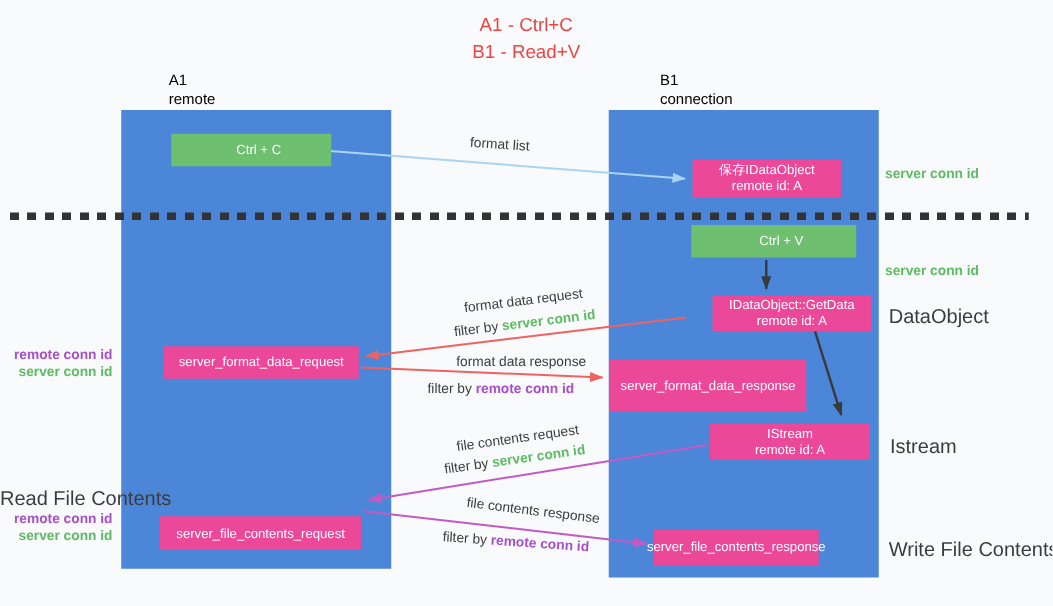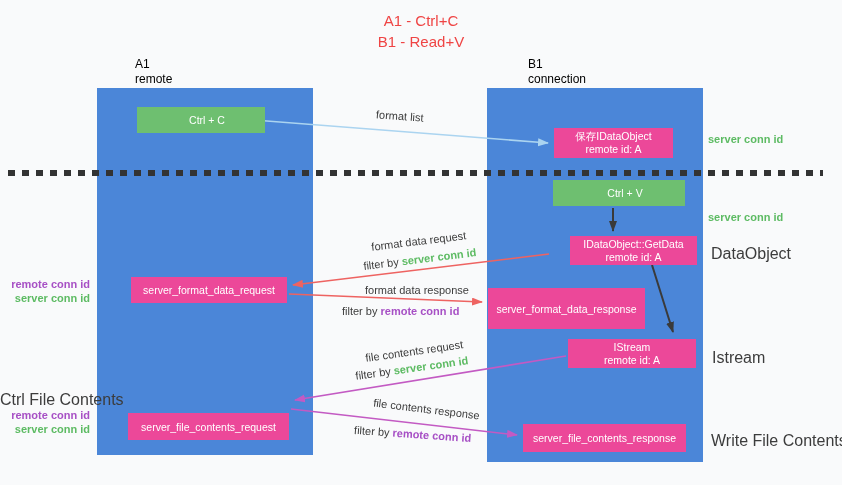--- a/index.html
+++ b/index.html
@@ -95,21 +95,21 @@
     <span class="l1">IDataObject::GetData</span>
     <span class="l2">remote id: A</span>
   </div>
   <div class="abs node orange" style="left:488px;top:288px;width:157px;height:41px;">
     <span class="single">server_format_data_response</span>
   </div>
   <div class="abs node orange" style="left:568px;top:339px;width:128px;height:29px;">
     <span class="l1">IStream</span>
     <span class="l2">remote id: A</span>
   </div>
-  <div class="abs node orange" style="left:523px;top:424px;width:163px;height:28px;">
+  <div class="abs node orange" style="left:523px;top:424px;width:132px;height:28px;">
     <span class="single">server_file_contents_response</span>
   </div>
 
   <div class="abs flow-label" style="left:376px;top:110px;transform:rotate(4deg);">format list</div>
 
   <div class="abs flow-label" style="left:371px;top:235px;transform:rotate(-7deg);">format data request</div>
   <div class="abs flow-label" style="left:363px;top:253px;transform:rotate(-7deg);">
     <span>filter by </span><span class="green-t">server conn id</span>
   </div>
 
@@ -129,17 +129,17 @@
   </div>
 
   <div class="abs side-small green-t" style="left:708px;top:133px;">server conn id</div>
   <div class="abs side-small green-t" style="left:708px;top:211px;">server conn id</div>
   <div class="abs side-label" style="left:711px;top:245px;">DataObject</div>
   <div class="abs side-label" style="left:712px;top:349px;">Istream</div>
   <div class="abs side-label" style="left:711px;top:432px;">Write File Contents</div>
 
   <div class="abs side-small purple-t left-col" style="left:0px;top:278px;">remote conn id</div>
   <div class="abs side-small green-t left-col" style="left:0px;top:292px;">server conn id</div>
-  <div class="abs side-label left-col" style="left:0px;top:391px;">Ctrl File Contents</div>
+  <div class="abs side-label left-col" style="left:0px;top:391px;">Read File Contents</div>
   <div class="abs side-small purple-t left-col" style="left:0px;top:409px;">remote conn id</div>
   <div class="abs side-small green-t left-col" style="left:0px;top:423px;">server conn id</div>
 
 </div>
 
 </body></html>

